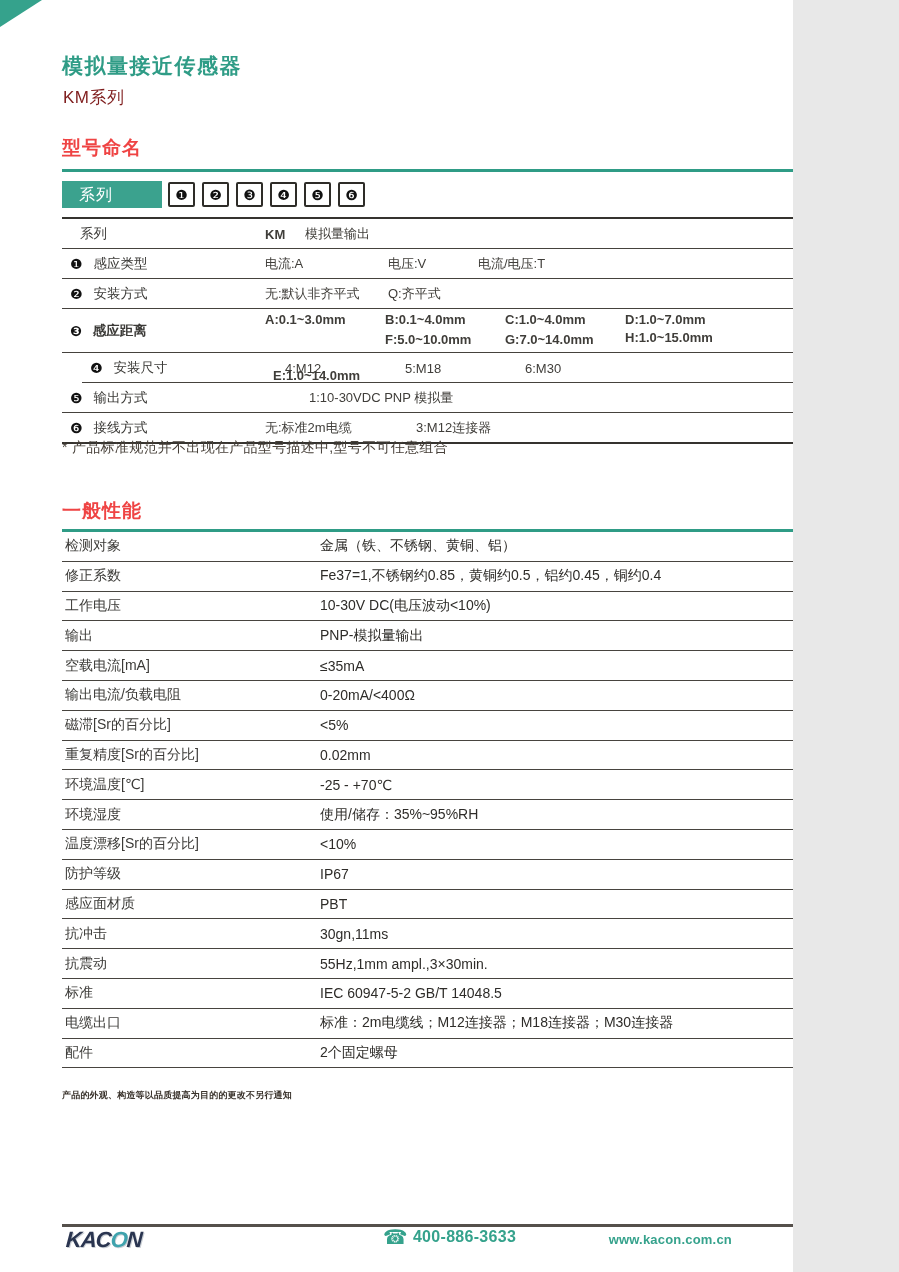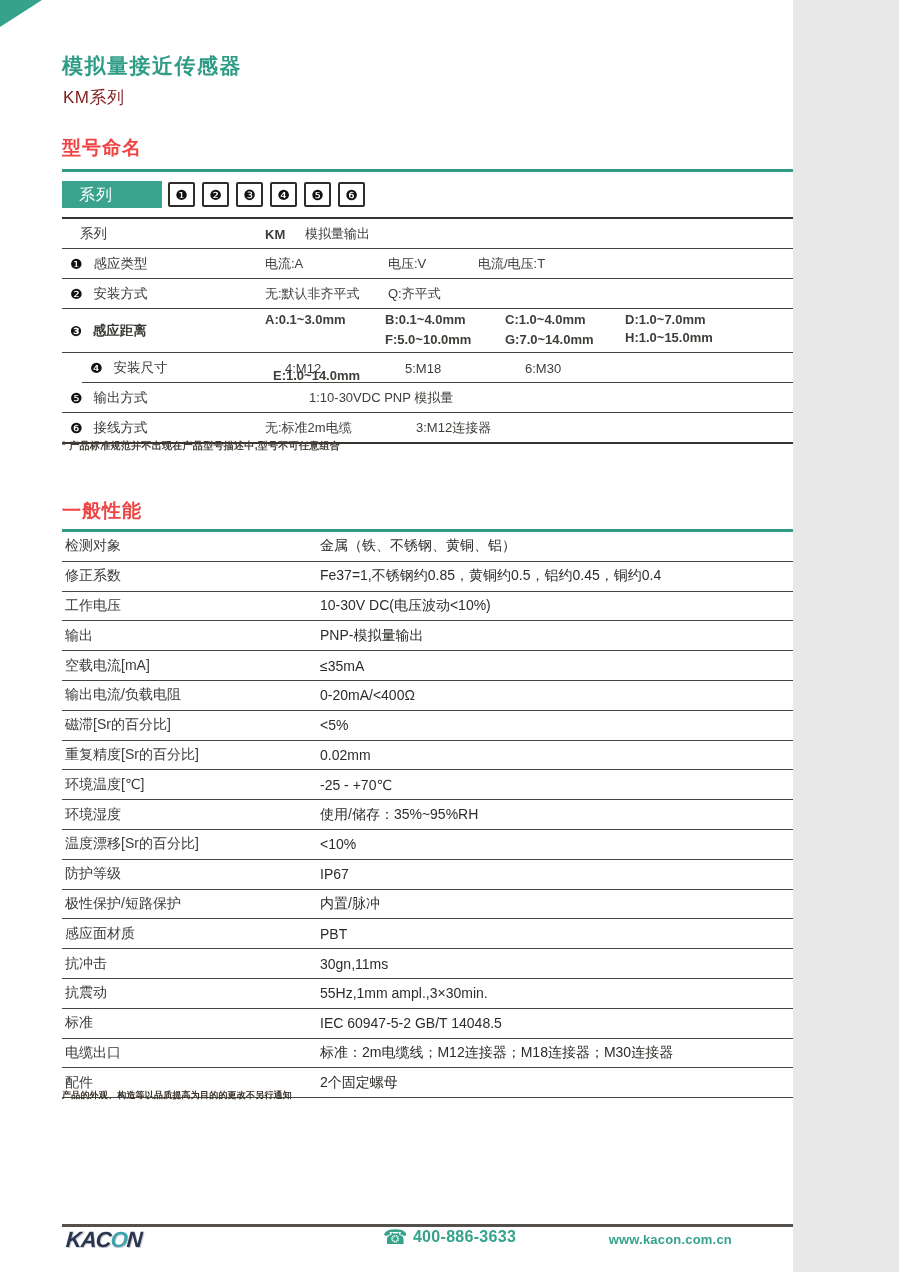--- a/index.html
+++ b/index.html
@@ -57,21 +57,21 @@
   }
   .nrow{position:relative;border-bottom:1.5px solid #45423d;}
   .nrow:last-child{border-bottom:2px solid #35332f;}
   .nlabel{position:absolute;left:8px;top:50%;transform:translateY(-50%);white-space:nowrap;}
   .nnum{font-size:14px;color:#111;margin-right:11px;vertical-align:middle;}
   .nlt{font-size:13.5px;color:#3b3a37;vertical-align:middle;}
   .ncell{position:absolute;font-size:13px;color:#3f3d39;white-space:nowrap;text-align:center;}
   .ncell.vc{top:50%;transform:translateY(-50%);}
   .nfoot{
     position:absolute;left:62px;top:439px;
-    font-size:10px;color:#474039;letter-spacing:.3px;font-weight:bold;
+    font-size:14px;color:#474039;letter-spacing:.3px;font-weight:normal;
   }
   
   .ptable{position:absolute;left:62px;top:532px;width:776px;}
   .prow{position:relative;height:28.8px;border-bottom:1.5px solid #47443f;}
   .plabel{position:absolute;left:3px;top:50%;transform:translateY(-50%);font-size:14px;color:#3b3a37;white-space:nowrap;}
   .pvalue{position:absolute;left:258px;top:50%;transform:translateY(-50%);font-size:14px;color:#2e2c29;white-space:nowrap;}
   .pfoot{
     position:absolute;left:62px;top:1089px;
     font-size:9px;font-weight:bold;color:#3a332c;letter-spacing:.2px;
   }
@@ -218,24 +218,20 @@
       </div>
       <div class="prow">
         <div class="plabel">温度漂移[Sr的百分比]</div>
         <div class="pvalue">&lt;10%</div>
       </div>
       <div class="prow">
         <div class="plabel">防护等级</div>
         <div class="pvalue">IP67</div>
       </div>
       <div class="prow">
-        <div class="plabel">极性保护/短路保护</div>
-        <div class="pvalue">内置/脉冲</div>
-      </div>
-      <div class="prow">
         <div class="plabel">感应面材质</div>
         <div class="pvalue">PBT</div>
       </div>
       <div class="prow">
         <div class="plabel">抗冲击</div>
         <div class="pvalue">30gn,11ms</div>
       </div>
       <div class="prow">
         <div class="plabel">抗震动</div>
         <div class="pvalue">55Hz,1mm ampl.,3×30min.</div>

